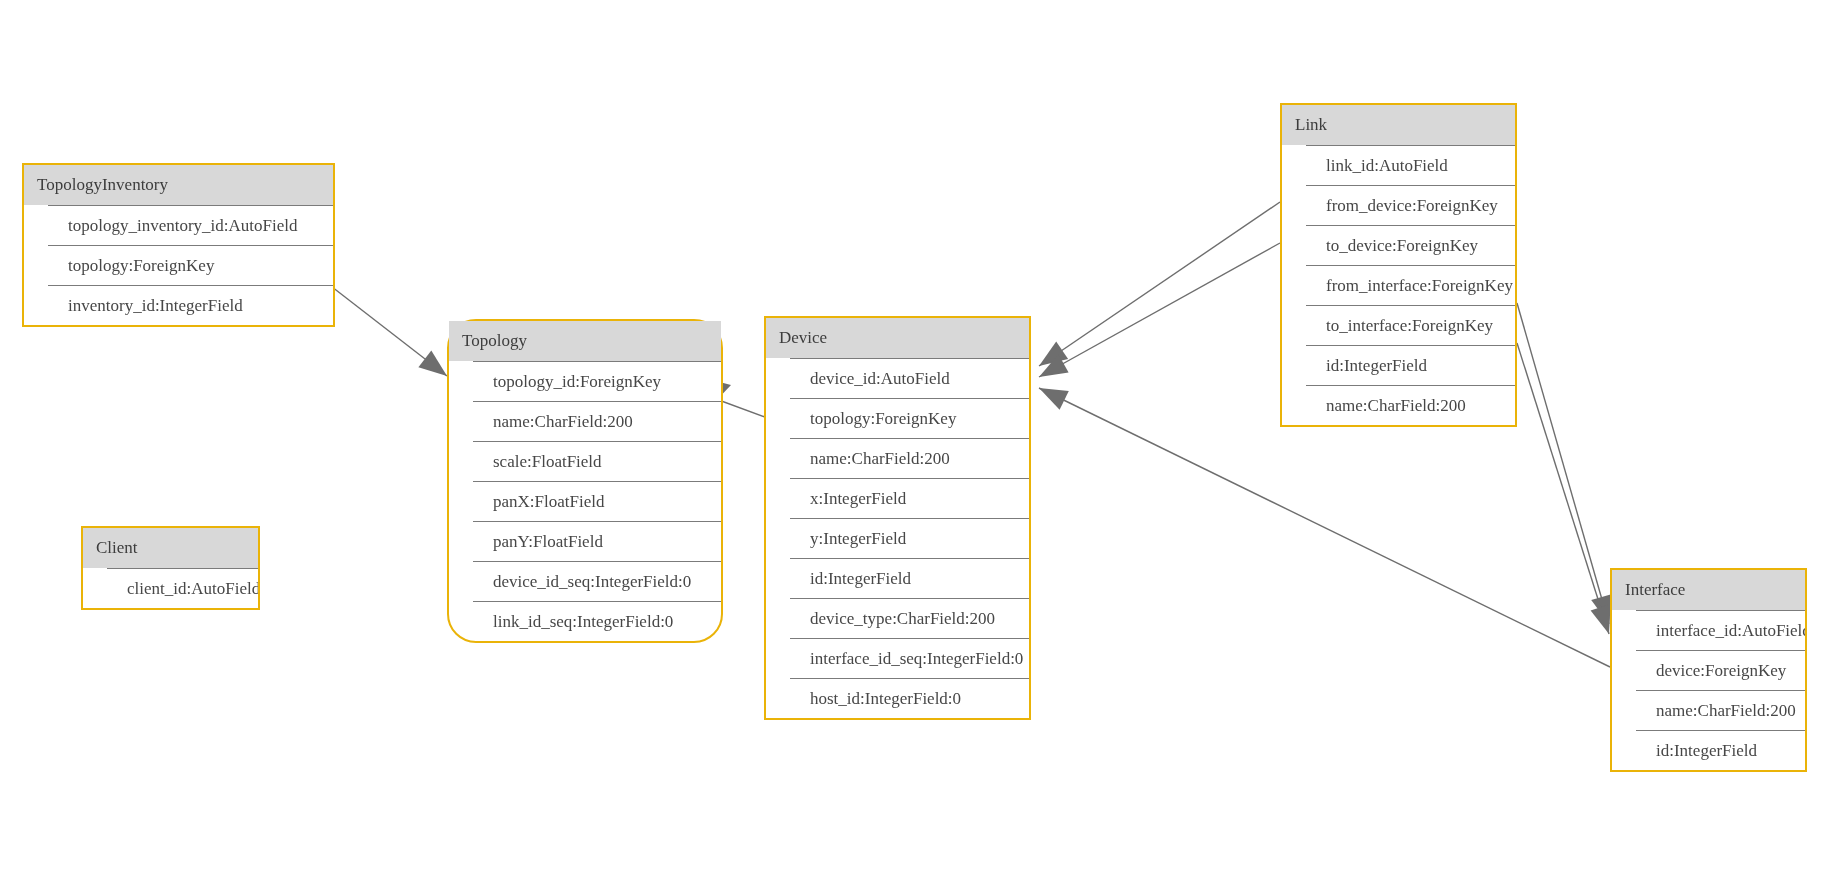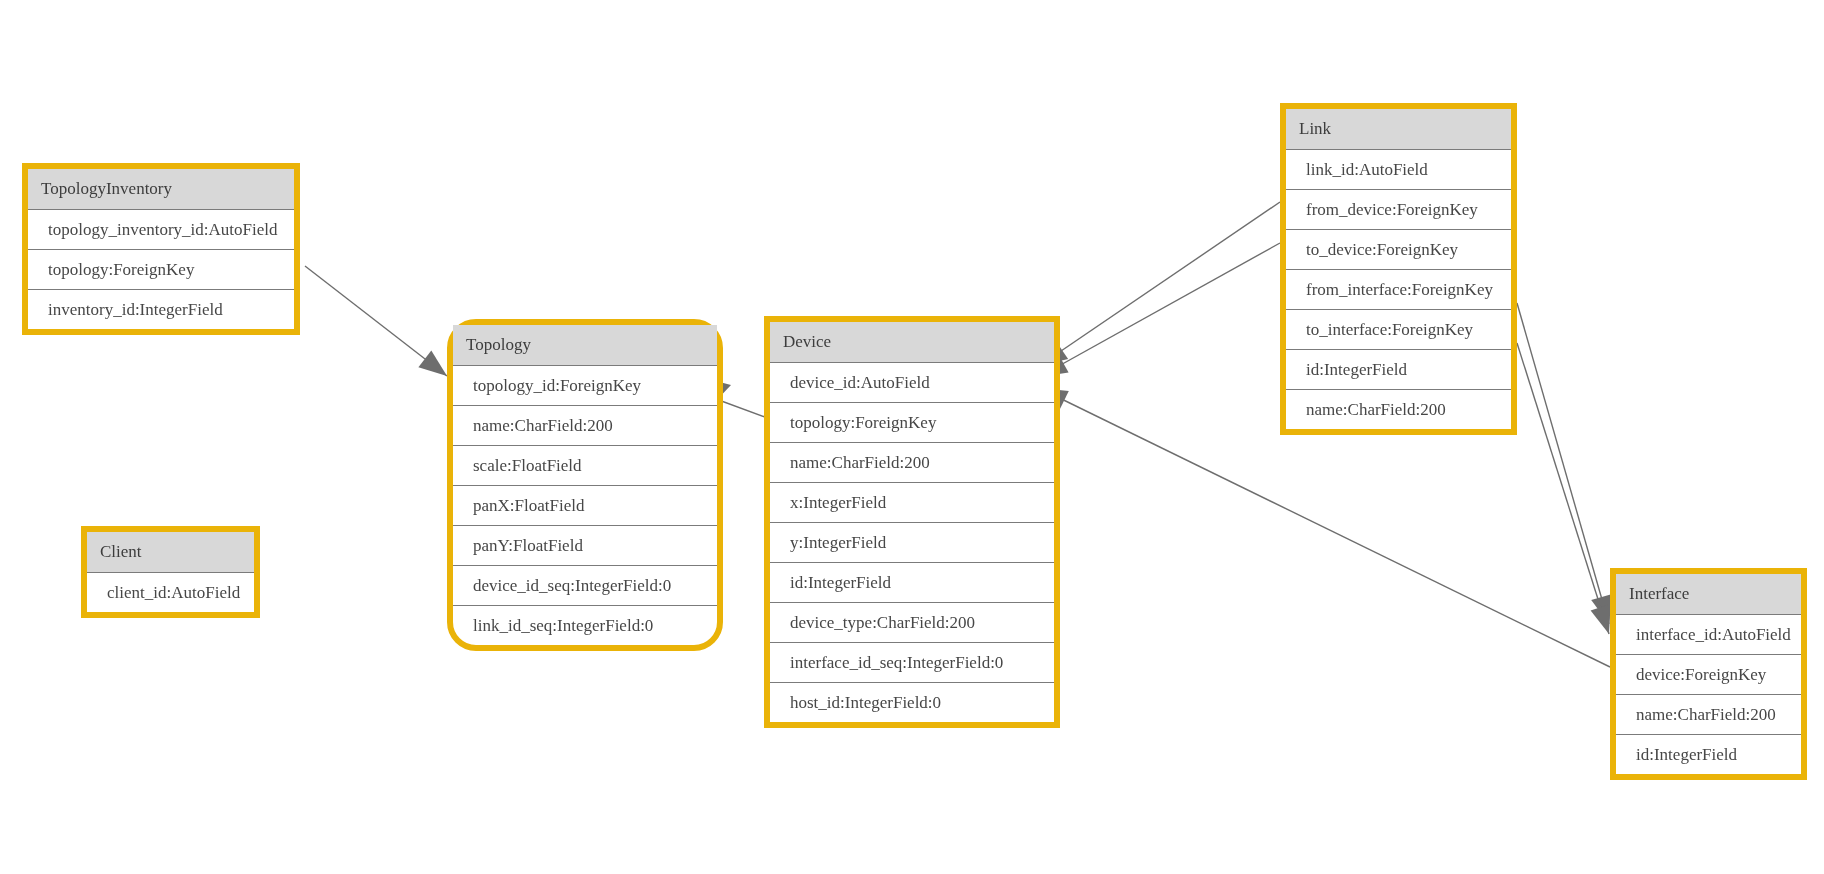--- a/index.html
+++ b/index.html
@@ -25,21 +25,21 @@
     stroke-width: 1.4;
   }
   .edges polygon {
     fill: #6e6e6e;
     stroke: none;
   }
   .entity {
     position: absolute;
     z-index: 2;
     background: #ffffff;
-    border: 6px solid #eab308;
+    border: 2px solid #eab308;
     box-sizing: border-box;
   }
   .entity-header {
     height: 40px;
     background: #d8d8d8;
     display: flex;
     align-items: center;
     padding: 0 13px;
     font-size: 17px;
     color: #3d3d3d;
@@ -50,20 +50,21 @@
     height: 40px;
     box-sizing: border-box;
     border-top: 1px solid #7b7b7b;
     display: flex;
     align-items: center;
     padding: 0 20px;
     font-size: 17px;
     color: #474747;
     white-space: nowrap;
     overflow: hidden;
+    margin-left: 24px;
   }
 </style>
 </head>
 <body>
 
 <svg class="edges" width="1824" height="874" viewBox="0 0 1824 874">
   <g>
     <line x1="305" y1="266" x2="447" y2="376"></line>
     <polygon points="447,376 418.4,367.2 431.3,350.6"></polygon>
   </g>
@@ -86,21 +87,21 @@
   <g>
     <line x1="1517" y1="303" x2="1609" y2="624"></line>
     <polygon points="1609,624 1591.2,600 1611.4,594.2"></polygon>
   </g>
   <g>
     <line x1="1517" y1="343" x2="1609" y2="634"></line>
     <polygon points="1609,634 1590.6,610.5 1610.6,604.1"></polygon>
   </g>
 </svg>
 
-<div class="entity" style="left:22px; top:163px; width:278px;">
+<div class="entity" style="left:22px; top:163px; width:313px;">
   <div class="entity-header">TopologyInventory</div>
   <div class="entity-row">topology_inventory_id:AutoField</div>
   <div class="entity-row">topology:ForeignKey</div>
   <div class="entity-row">inventory_id:IntegerField</div>
 </div>
 
 <div class="entity" style="left:447px; top:319px; width:276px;border-radius:29px;">
   <div class="entity-header">Topology</div>
   <div class="entity-row">topology_id:ForeignKey</div>
   <div class="entity-row">name:CharField:200</div>
@@ -109,21 +110,21 @@
   <div class="entity-row">panY:FloatField</div>
   <div class="entity-row">device_id_seq:IntegerField:0</div>
   <div class="entity-row">link_id_seq:IntegerField:0</div>
 </div>
 
 <div class="entity" style="left:81px; top:526px; width:179px;">
   <div class="entity-header">Client</div>
   <div class="entity-row">client_id:AutoField</div>
 </div>
 
-<div class="entity" style="left:764px; top:316px; width:296px;">
+<div class="entity" style="left:764px; top:316px; width:267px;">
   <div class="entity-header">Device</div>
   <div class="entity-row">device_id:AutoField</div>
   <div class="entity-row">topology:ForeignKey</div>
   <div class="entity-row">name:CharField:200</div>
   <div class="entity-row">x:IntegerField</div>
   <div class="entity-row">y:IntegerField</div>
   <div class="entity-row">id:IntegerField</div>
   <div class="entity-row">device_type:CharField:200</div>
   <div class="entity-row">interface_id_seq:IntegerField:0</div>
   <div class="entity-row">host_id:IntegerField:0</div>

